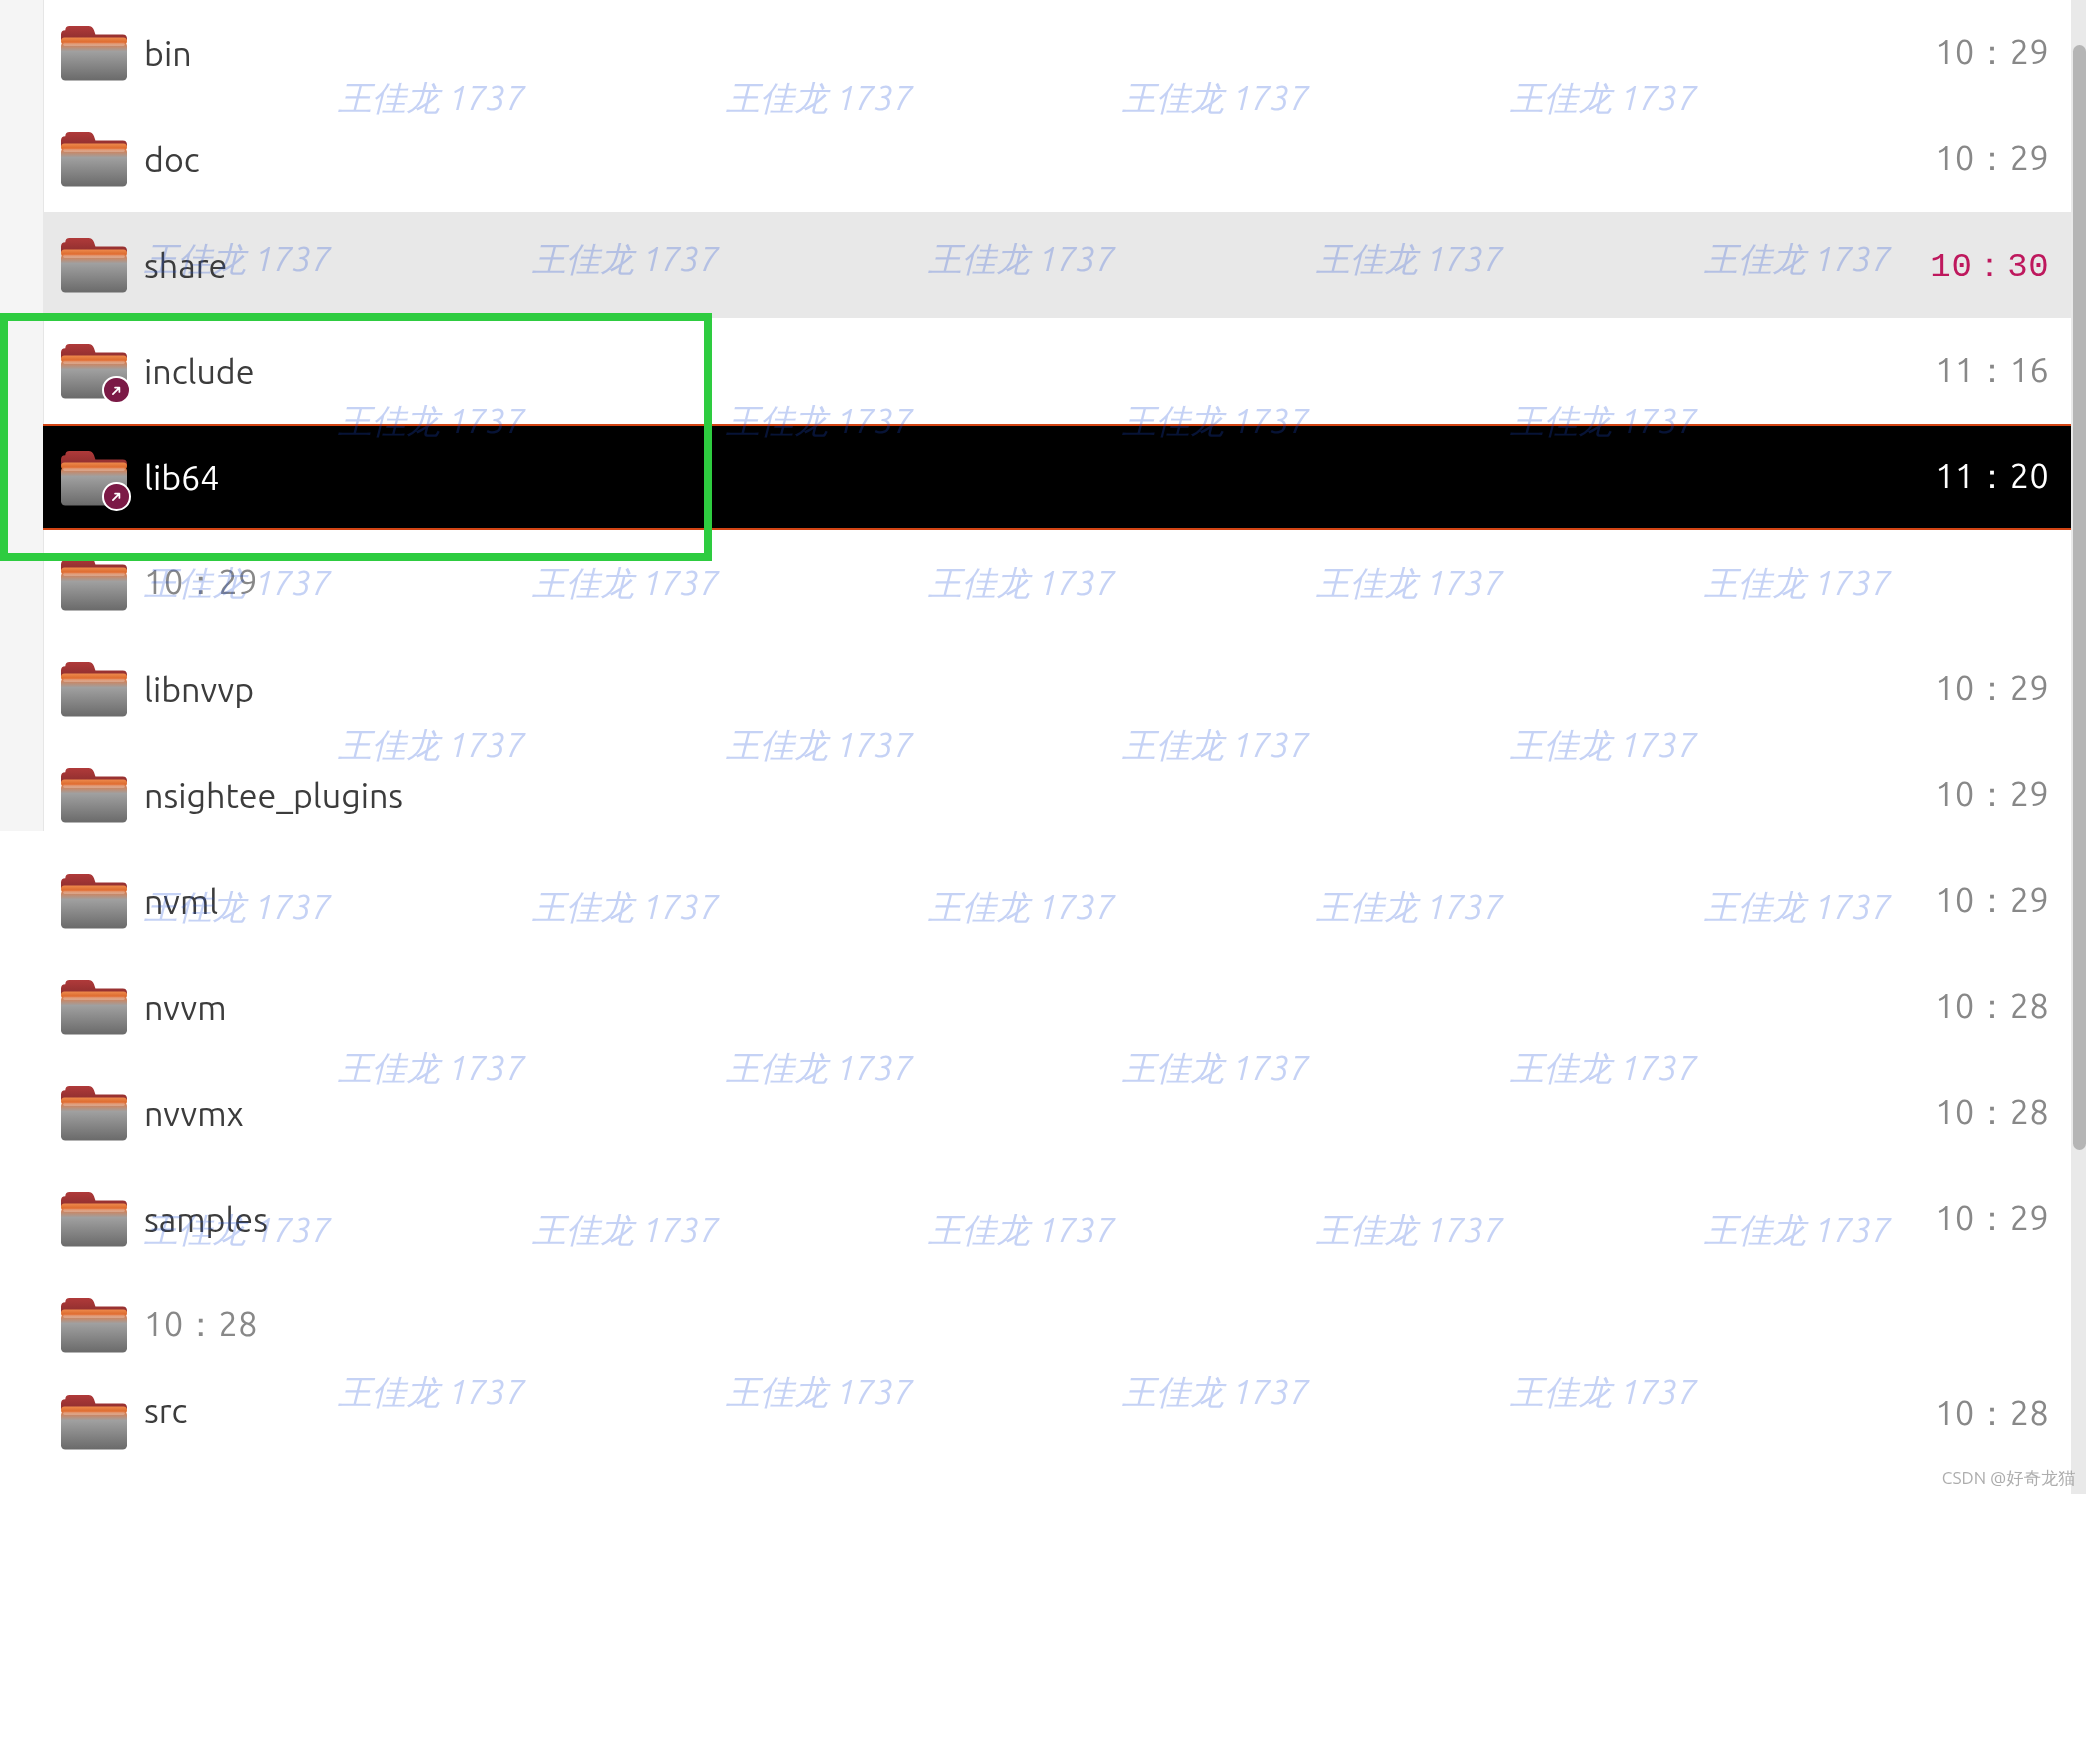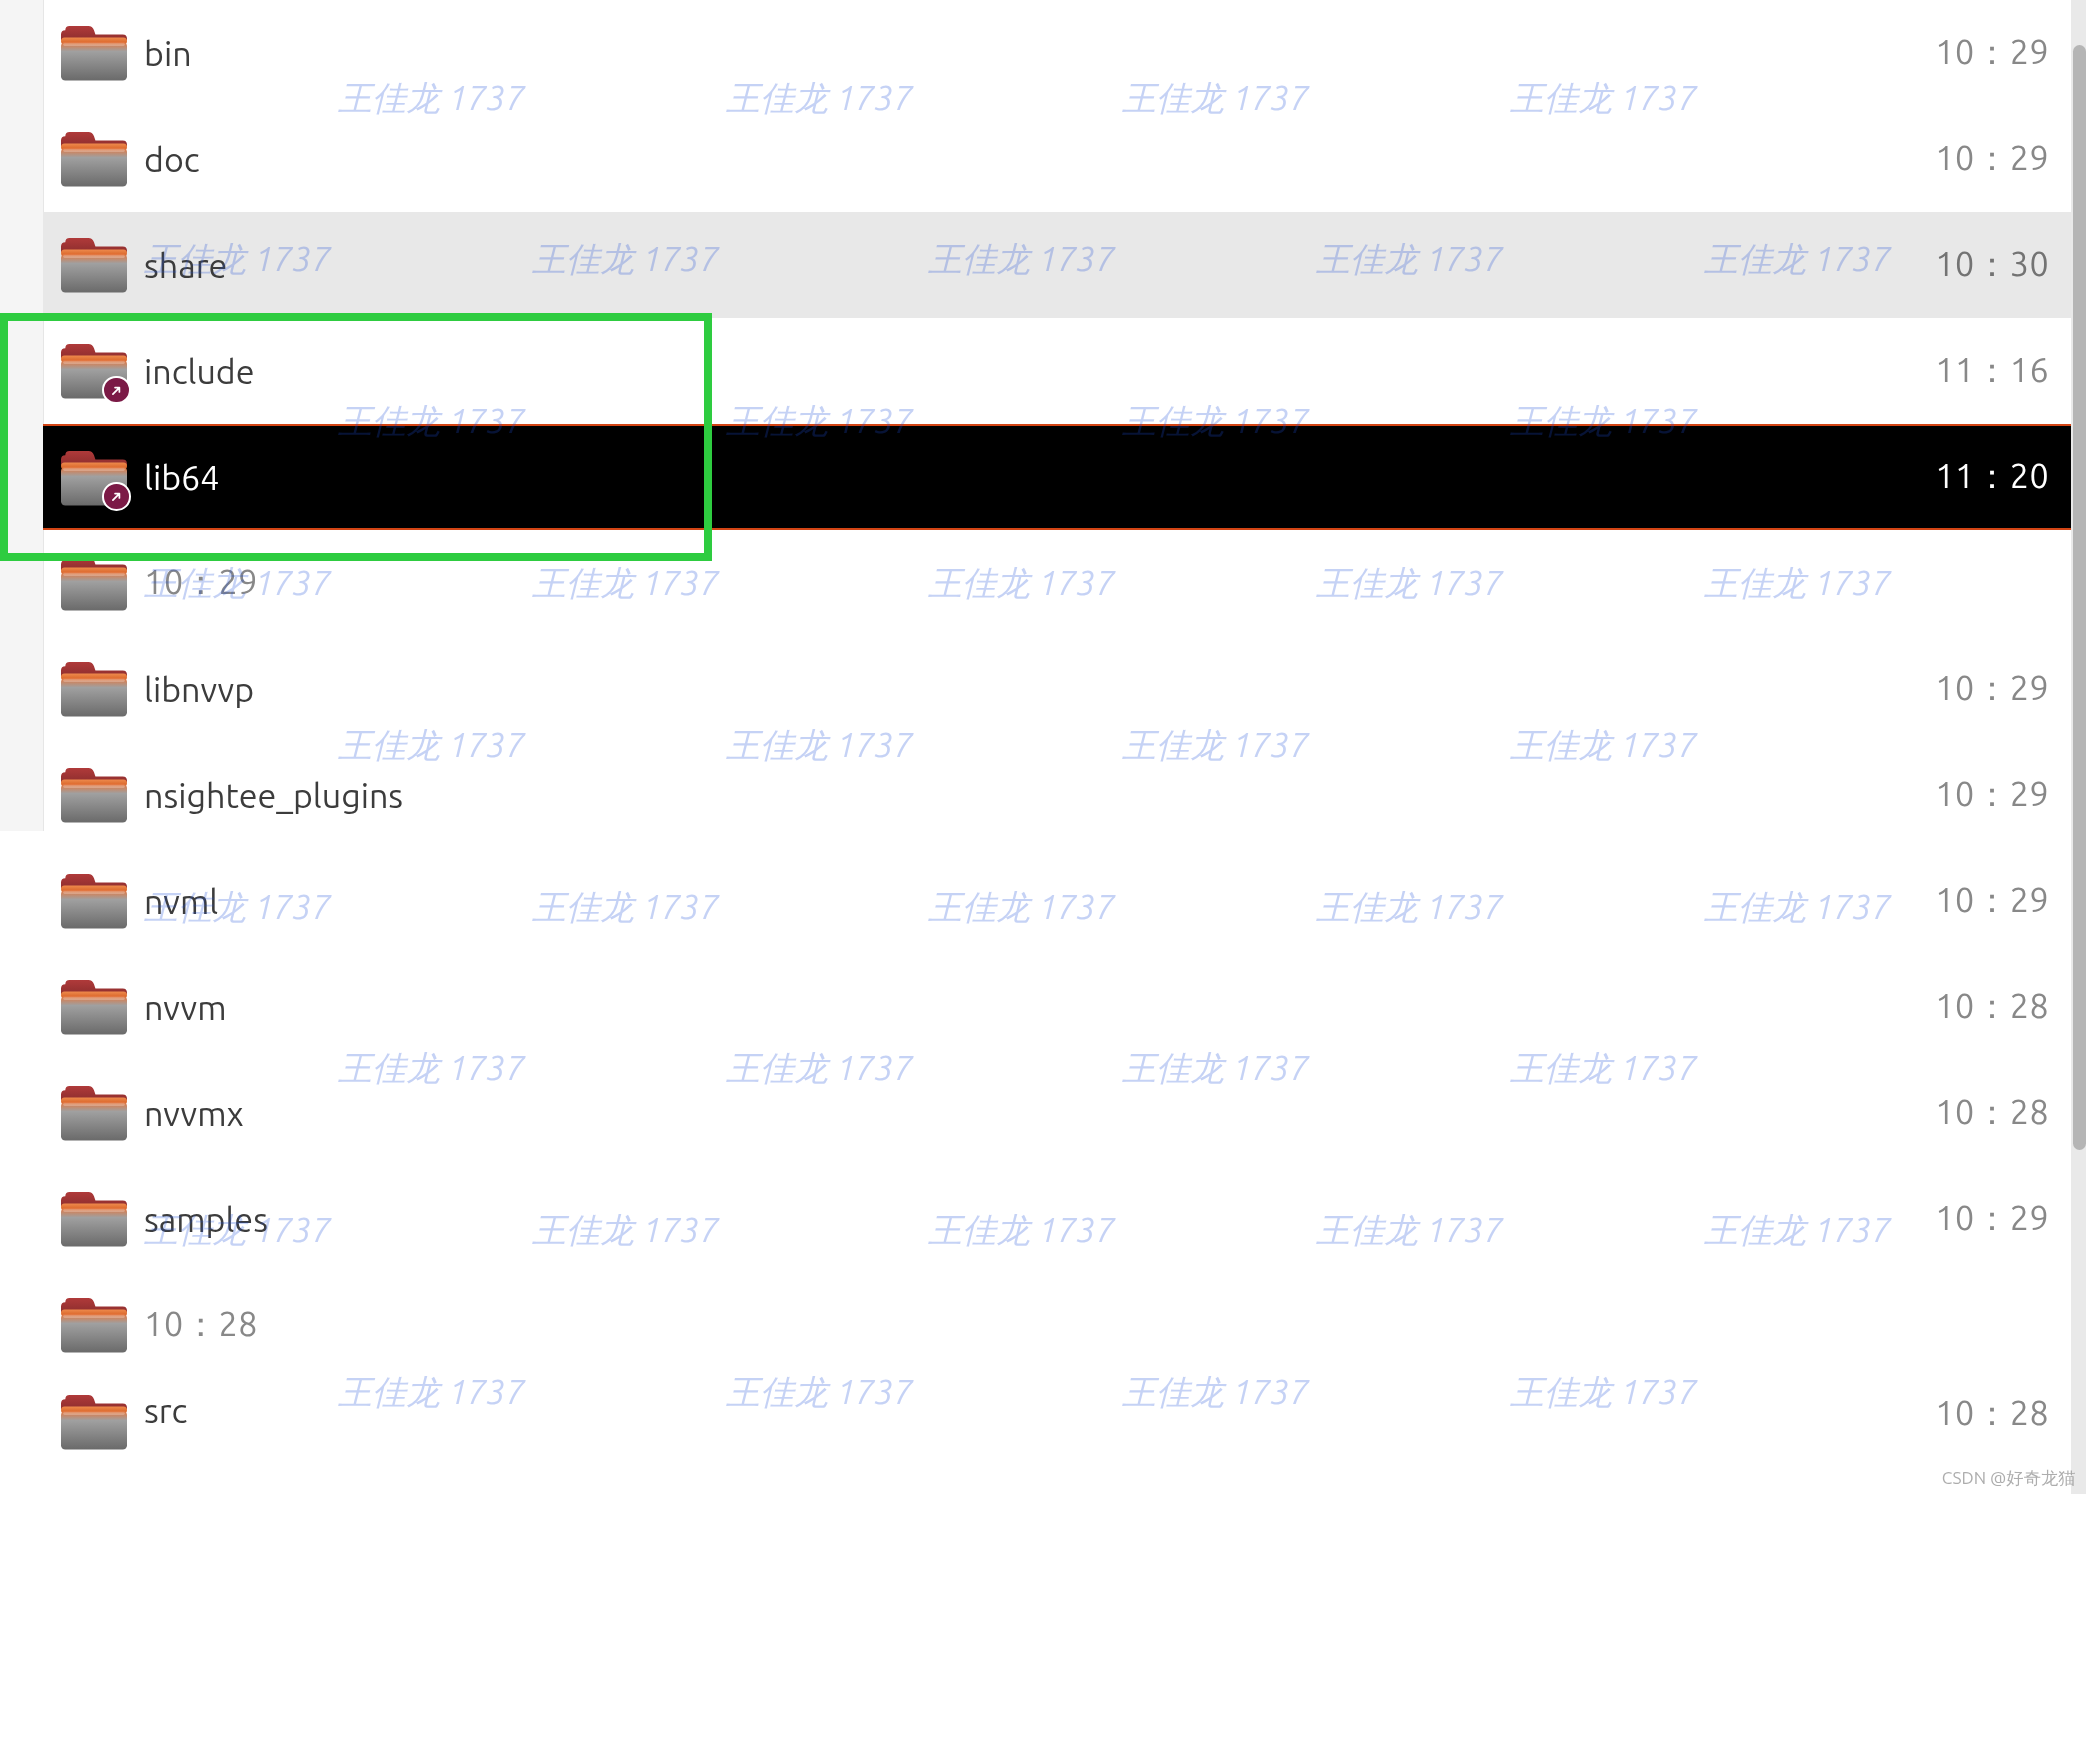--- a/index.html
+++ b/index.html
@@ -4,21 +4,21 @@
 <style>
   html,body{margin:0;padding:0;background:#fff;font-family:"Ubuntu","DejaVu Sans","Helvetica Neue",Arial,sans-serif;color:#3c3c3c;}
   .viewport{position:relative;width:2087px;height:1494px;overflow:hidden;}
   .sidebar-stub{position:absolute;left:0;top:0;width:43px;height:831px;background:#f5f5f5;border-right:0.7px solid #e6e6e6;}
   .list{position:absolute;left:43px;right:16px;top:0;bottom:0;}
   .row{position:relative;display:flex;align-items:center;height:106px;box-sizing:border-box;border-bottom:0.7px solid rgba(0,0,0,0);}
   .row .icon-cell{width:101px;display:flex;align-items:center;justify-content:center;}
   .row .name-cell{flex:1 1 auto;font-size:34px;color:#3c3c3c;font-weight:400;}
   .row .time-cell{padding-right:21.6px;font-size:34px;color:#888;letter-spacing:0.7px;white-space:nowrap;}
   .row.hover{background:#e8e8e8;}
-  .row.hover .time-cell{color:#737373;}
+  .row.hover .time-cell{color:#be185d;font-family:Liberation Mono, monospace;}
   .row.selected{background:#000000;border-top:2.2px solid #d34515;border-bottom:2.2px solid #d34515;}
   .row.selected .name-cell{color:#fff;}
   .row.selected .time-cell{color:#fff;text-align:center;}
   .row.partial{height:83px;overflow:hidden;}
   .row.partial .icon-cell{align-items:flex-start;padding-top:4.3px;}
   .row.partial .name-cell,.row.partial .time-cell{align-self:flex-start;padding-top:13px;}
 
   
   .folder{width:66px;height:59px;position:relative;}
   .badge{position:absolute;right:-4.3px;bottom:-4.3px;width:24.5px;height:24.5px;border-radius:50%;background:#7b1a46;border:2.2px solid #fff;display:flex;align-items:center;justify-content:center;}

